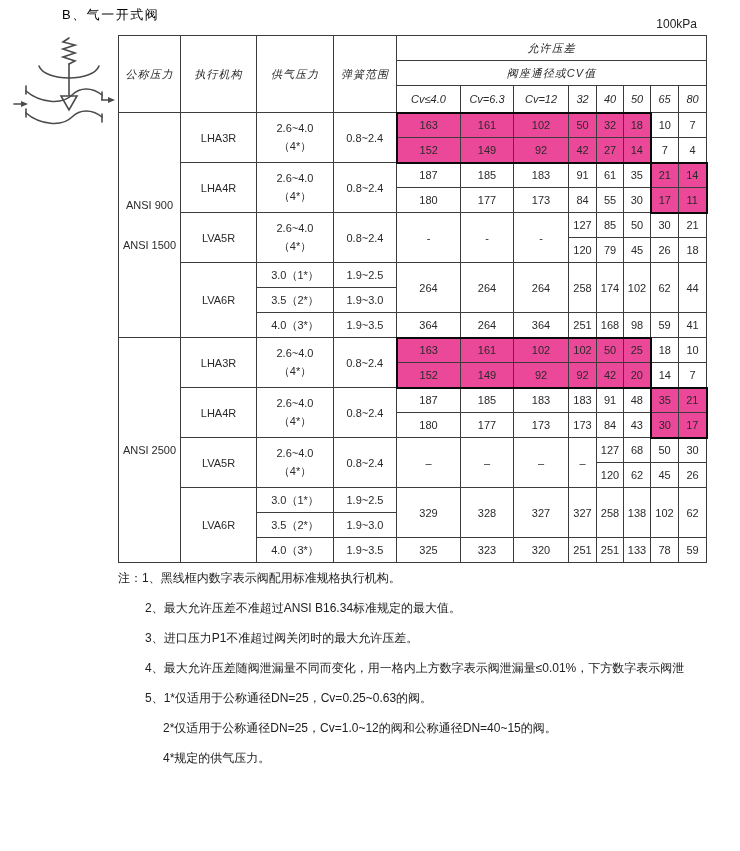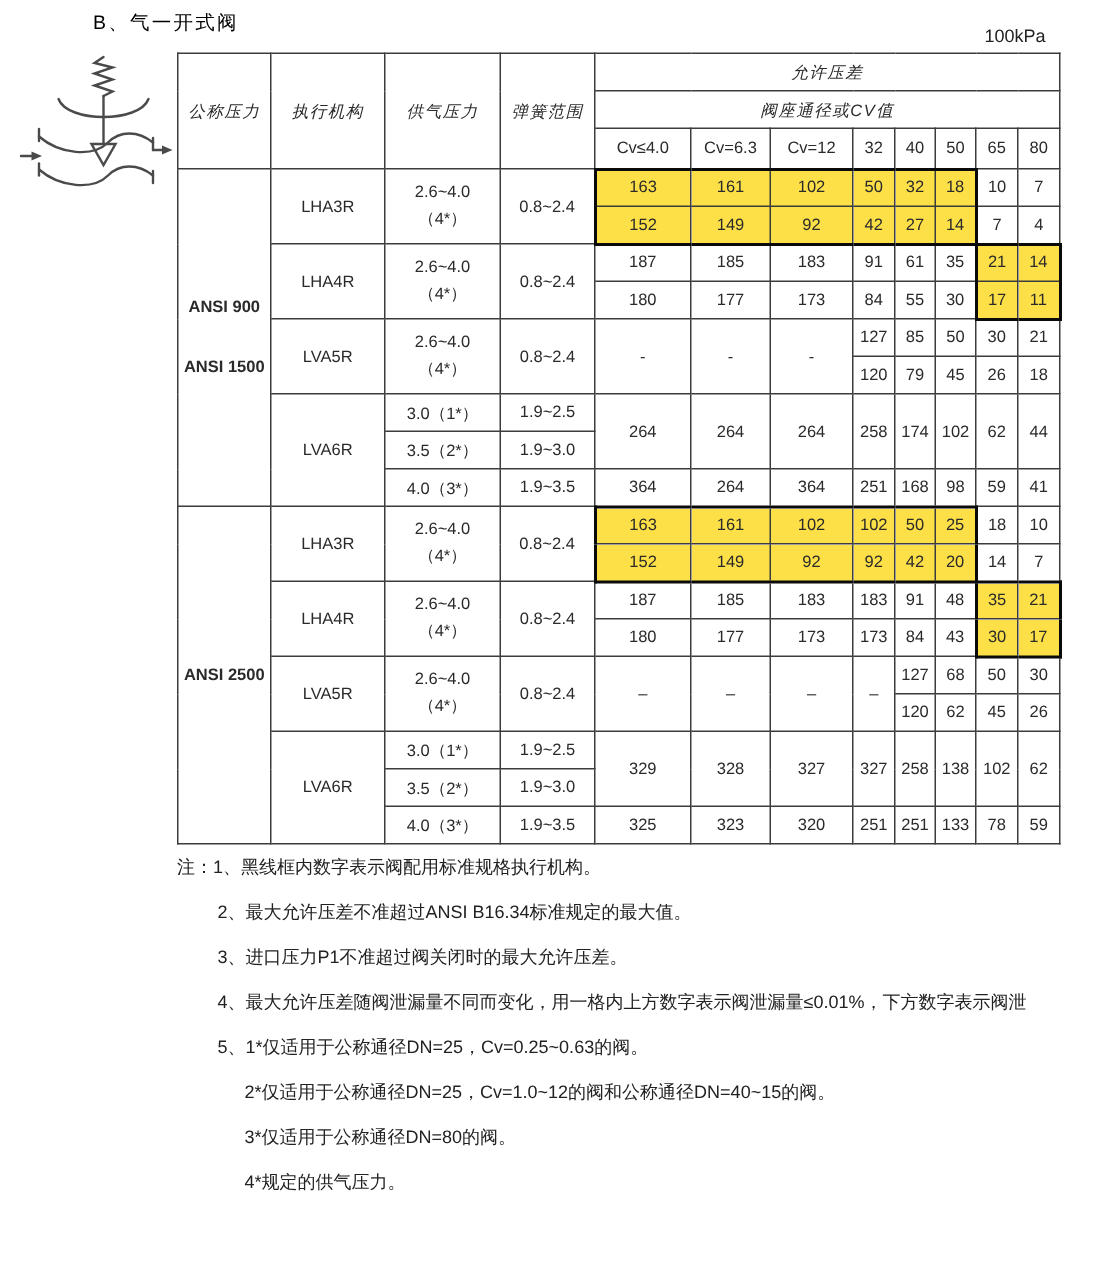--- a/index.html
+++ b/index.html
@@ -15,24 +15,24 @@
   table.ptable{position:absolute;left:118px;top:35px;border-collapse:collapse;table-layout:fixed;}
   .ptable td{
     border:1px solid #3c3c3c;text-align:center;vertical-align:middle;
     font-size:11px;padding:0;overflow:hidden;color:#2a2a2a;
   }
   tr.h1{height:25px}
   tr.h2{height:25px}
   tr.h3{height:27px}
   tr.dr{height:25px}
   .hz{letter-spacing:1px;font-size:11.5px;font-style:italic;}
-  .cvh{font-size:11px;}
+  .cvh{font-size:11px;font-style:italic;}
   .sup{white-space:pre-line;line-height:1.55;}
-  .cls-line{display:block;line-height:40px;font-size:11px;font-weight:bold;}
-  .s{background:#fde047;}
+  .cls-line{display:block;line-height:40px;font-size:11px;}
+  .s{background:#ec4899;}
   .ft{border-top:2px solid #0a0a0a !important;}
   .fb{border-bottom:2px solid #0a0a0a !important;}
   .fl{border-left:2px solid #0a0a0a !important;}
   .fr{border-right:2px solid #0a0a0a !important;}
 
   .notes{position:absolute;left:118px;top:563px;font-size:12px;color:#222;}
   .nl{height:30px;line-height:30px;white-space:nowrap;}
   .i1{padding-left:27px;}
   .i2{padding-left:45px;}
 </style>
@@ -303,15 +303,14 @@
 </tbody>
   </table>
 
 <div class="notes">
   <div class="nl"><span>注：</span><span>1、黑线框内数字表示阀配用标准规格执行机构。</span></div>
   <div class="nl i1">2、最大允许压差不准超过ANSI B16.34标准规定的最大值。</div>
   <div class="nl i1">3、进口压力P1不准超过阀关闭时的最大允许压差。</div>
   <div class="nl i1">4、最大允许压差随阀泄漏量不同而变化，用一格内上方数字表示阀泄漏量≤0.01%，下方数字表示阀泄</div>
   <div class="nl i1">5、1*仅适用于公称通径DN=25，Cv=0.25~0.63的阀。</div>
   <div class="nl i2">2*仅适用于公称通径DN=25，Cv=1.0~12的阀和公称通径DN=40~15的阀。</div>
-  <div class="nl i2">3*仅适用于公称通径DN=80的阀。</div>
   <div class="nl i2">4*规定的供气压力。</div>
 </div>
 
 </body></html>

